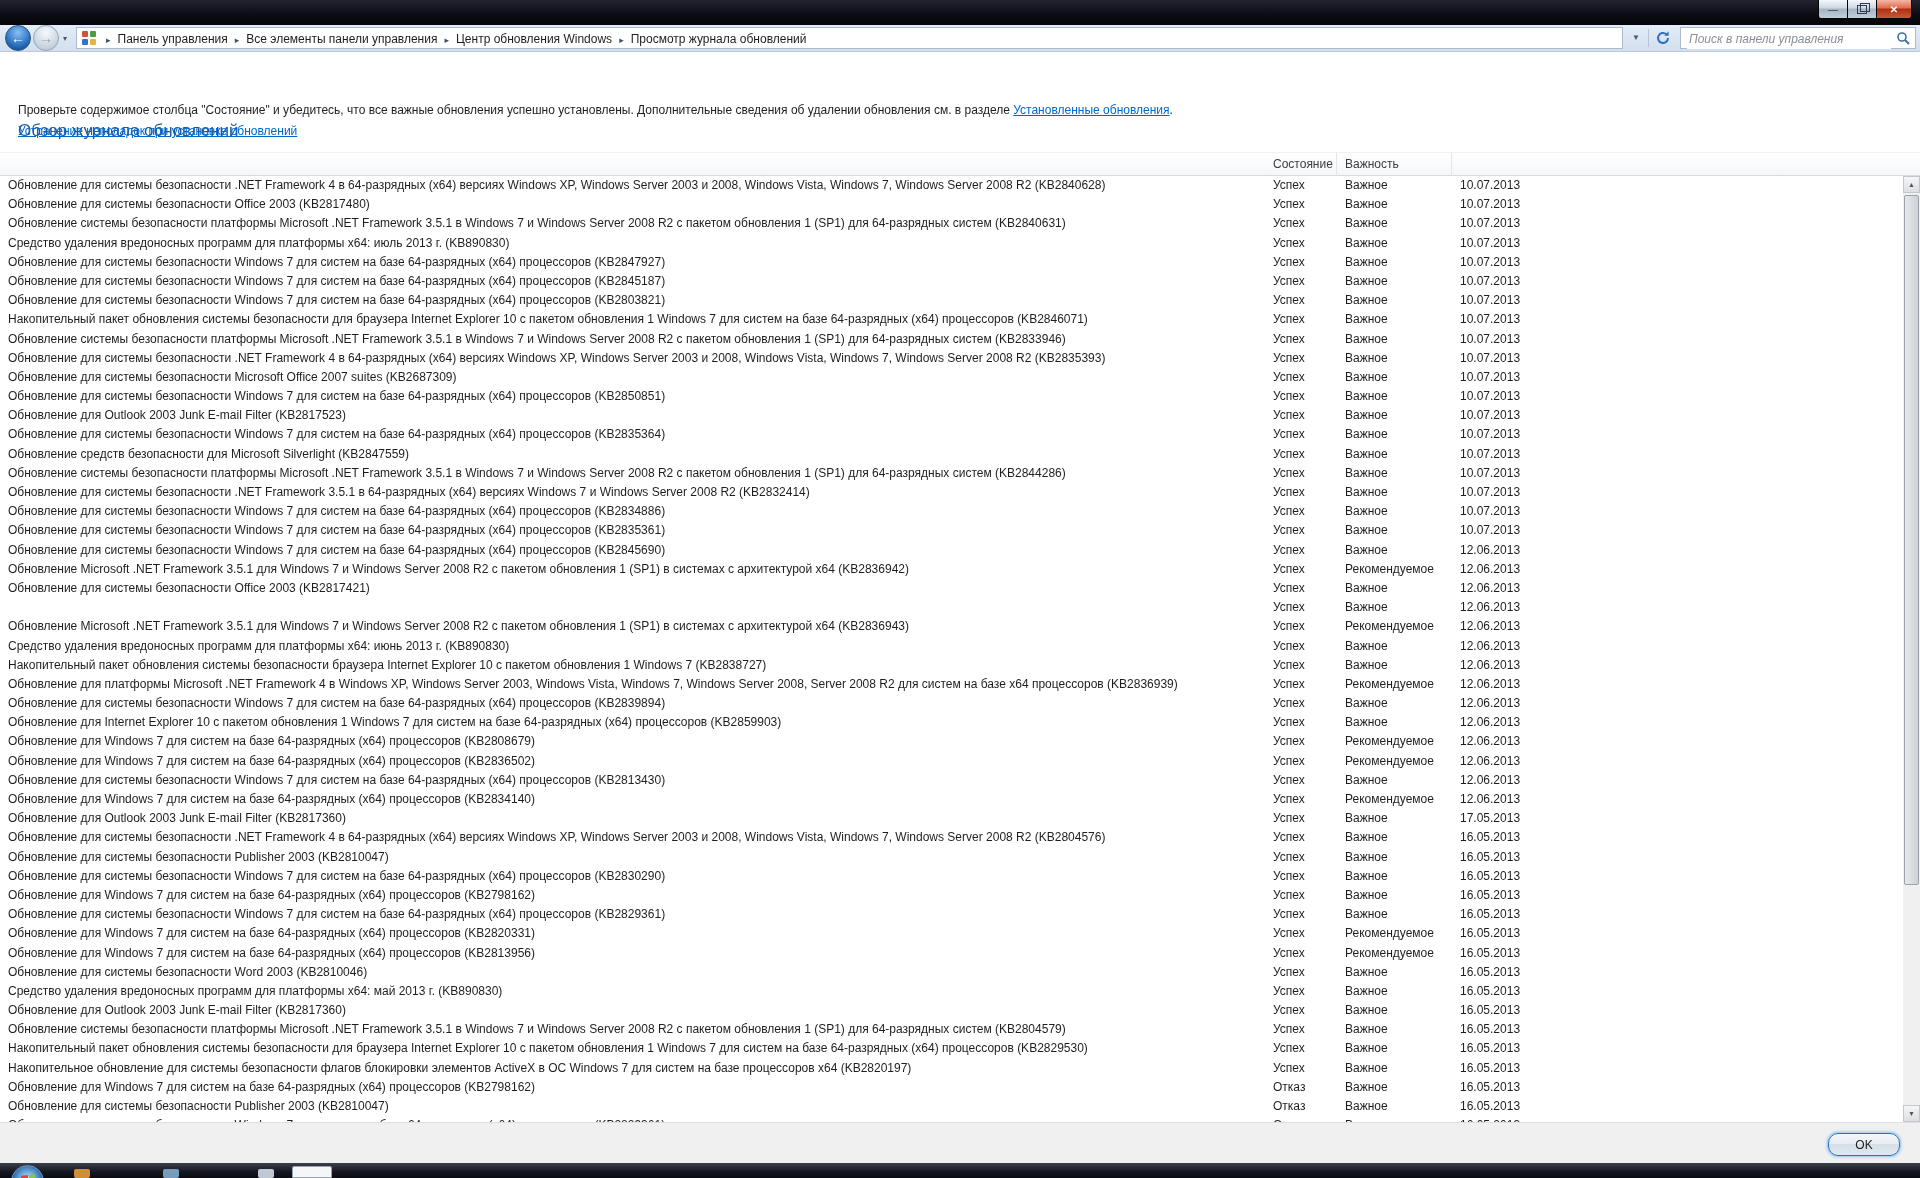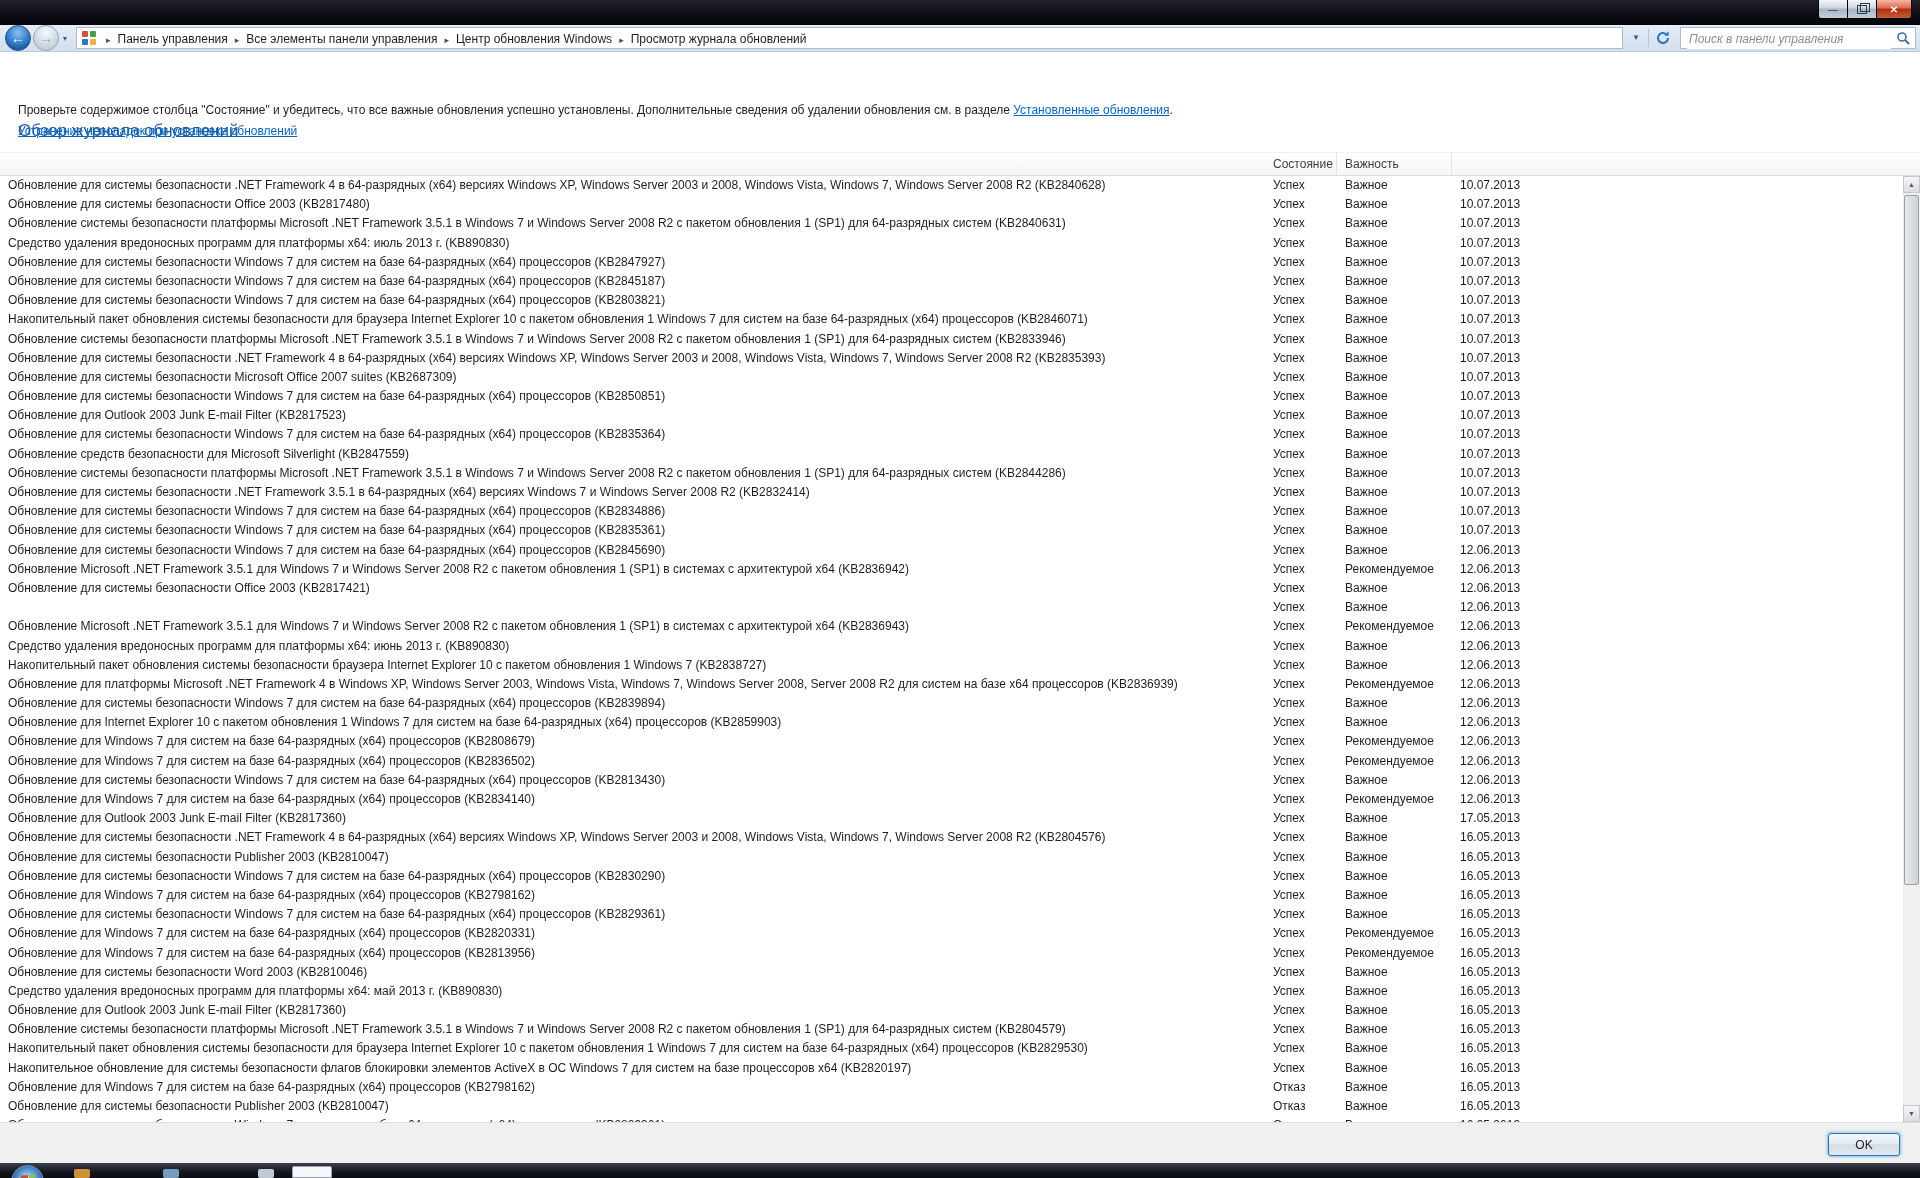--- a/index.html
+++ b/index.html
@@ -77,21 +77,21 @@
   .sb-btn{position:absolute;left:0;width:17px;height:17px;box-sizing:border-box;border:1px solid #c3c6ca;
     background:linear-gradient(180deg,#f6f6f6,#dcdee1);color:#556;font-size:7px;text-align:center;line-height:15px;}
   .sb-up{top:0;}
   .sb-down{bottom:0;}
   .sb-thumb{position:absolute;left:1px;top:19px;width:15px;height:690px;border:1px solid #9aa1aa;border-radius:2px;
     box-sizing:border-box;background:linear-gradient(90deg,#e6e8eb 0%,#cdd2d8 100%);}
 
   
   .footer{position:absolute;left:0;top:1122px;width:1920px;height:41px;background:#f0f0f0;border-top:1px solid #dfdfdf;box-sizing:border-box;}
   .okbtn{position:absolute;right:20px;top:10px;width:72px;height:23px;font-family:"Liberation Sans",sans-serif;
-    font-size:12px;color:#1e1e1e;border:1px solid #2d72b9;border-radius:3px;cursor:pointer;
+    font-size:12px;color:#1e1e1e;border:1px solid #2d72b9;border-radius:10px;cursor:pointer;
     background:linear-gradient(180deg,#f3f7fb 0%,#e8edf3 45%,#d5dfe8 50%,#e0e8ef 100%);
     box-shadow:0 0 3px 1px #8cc0ea;}
 
   
   .taskbar{position:absolute;left:0;top:1163px;width:1920px;height:15px;
     background:linear-gradient(180deg,#3b404c 0%,#141720 60%,#0a0c12 100%);}
   .orb{position:absolute;left:11px;top:2px;width:33px;height:33px;border-radius:50%;box-sizing:border-box;
     border:1px solid #6e94bd;
     background:radial-gradient(circle at 50% 42%,#c8e4fa 0%,#5b9cd6 38%,#1c4f8a 72%,#0a2a52 100%);}
   .flag{position:absolute;left:9px;top:9px;width:14px;height:12px;display:grid;

